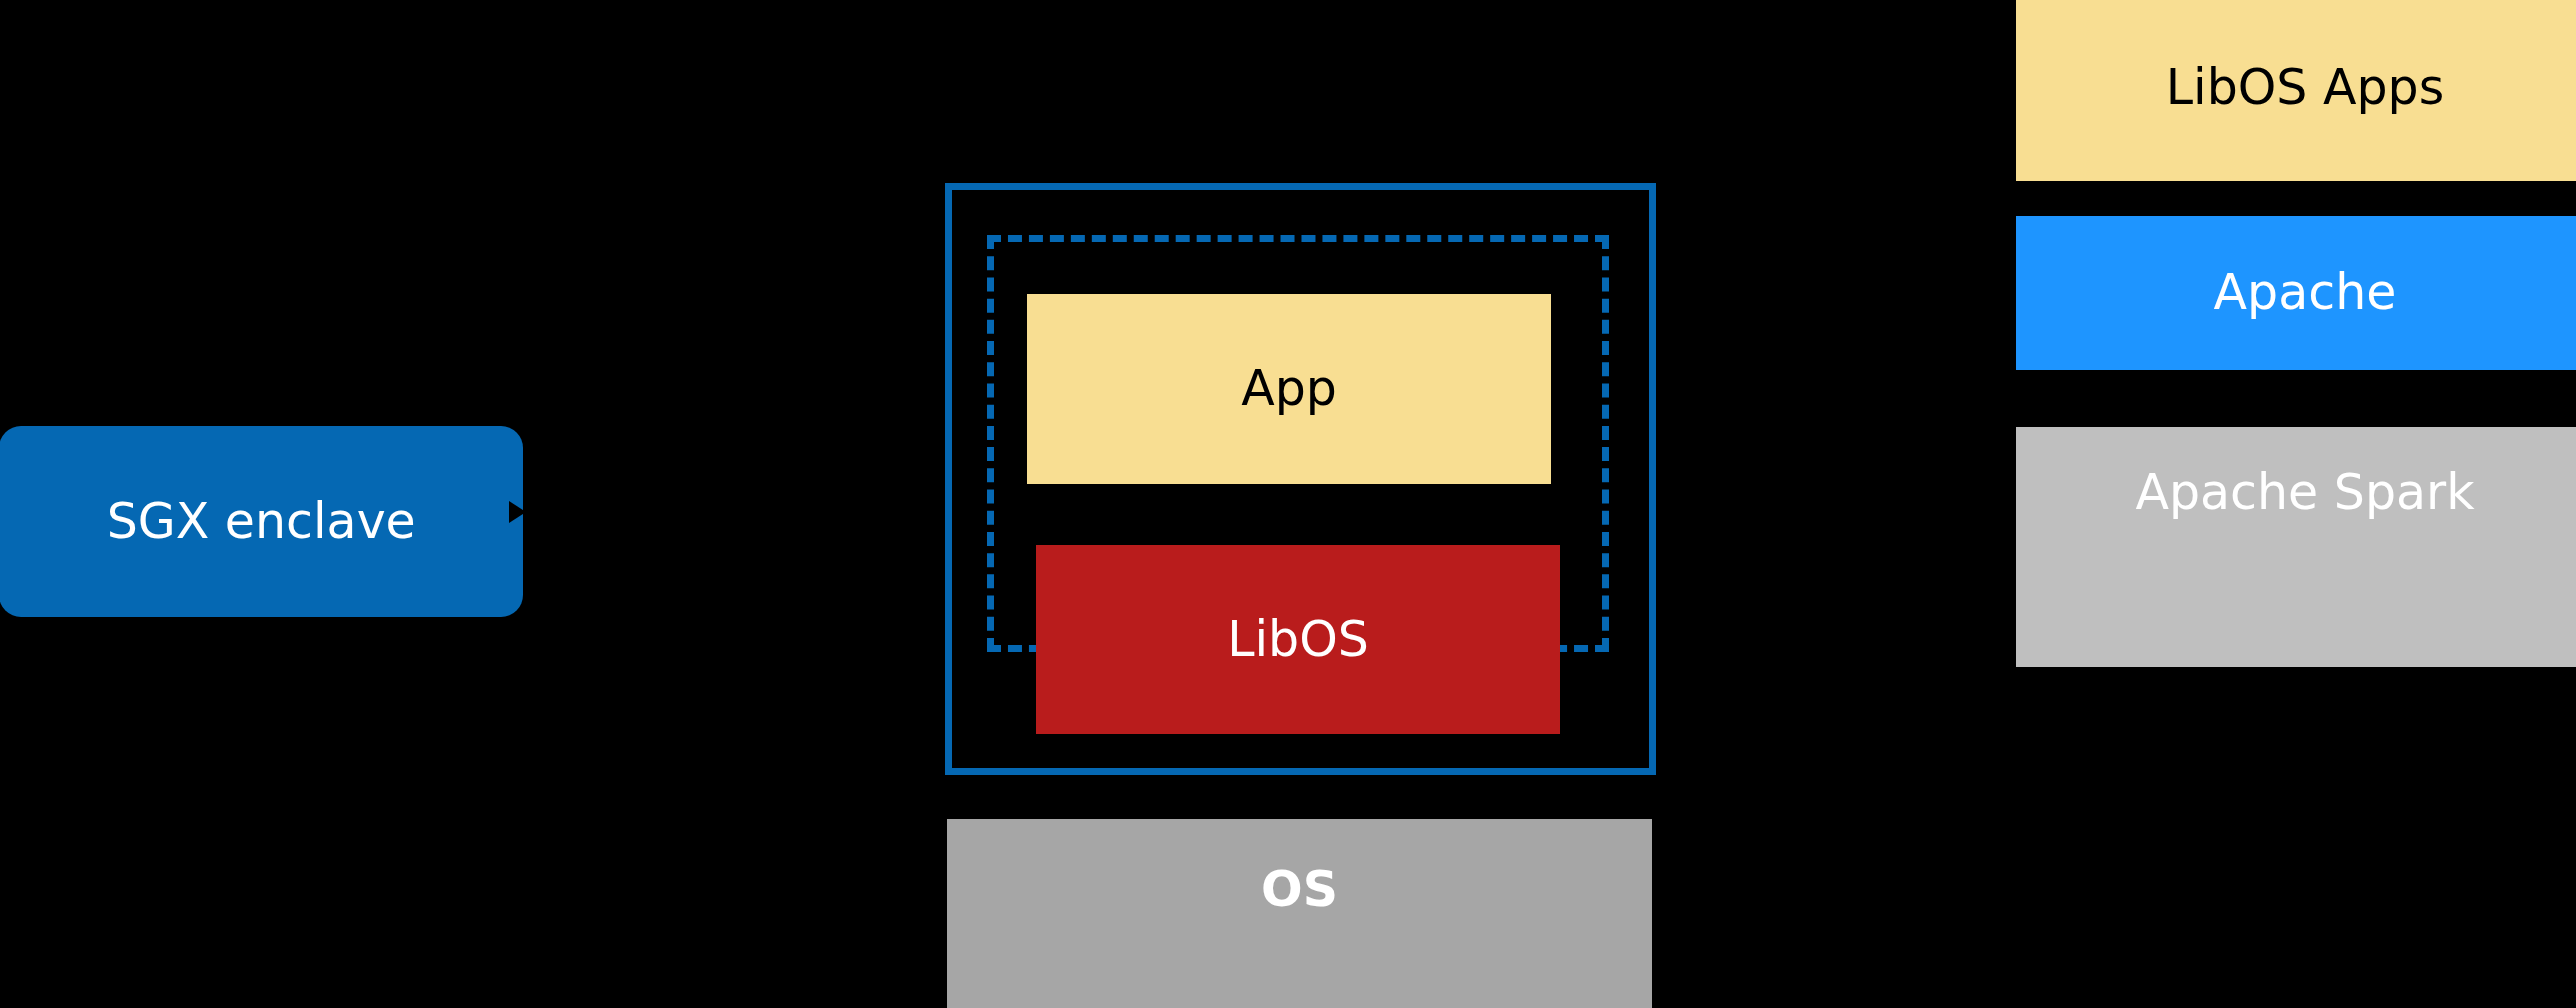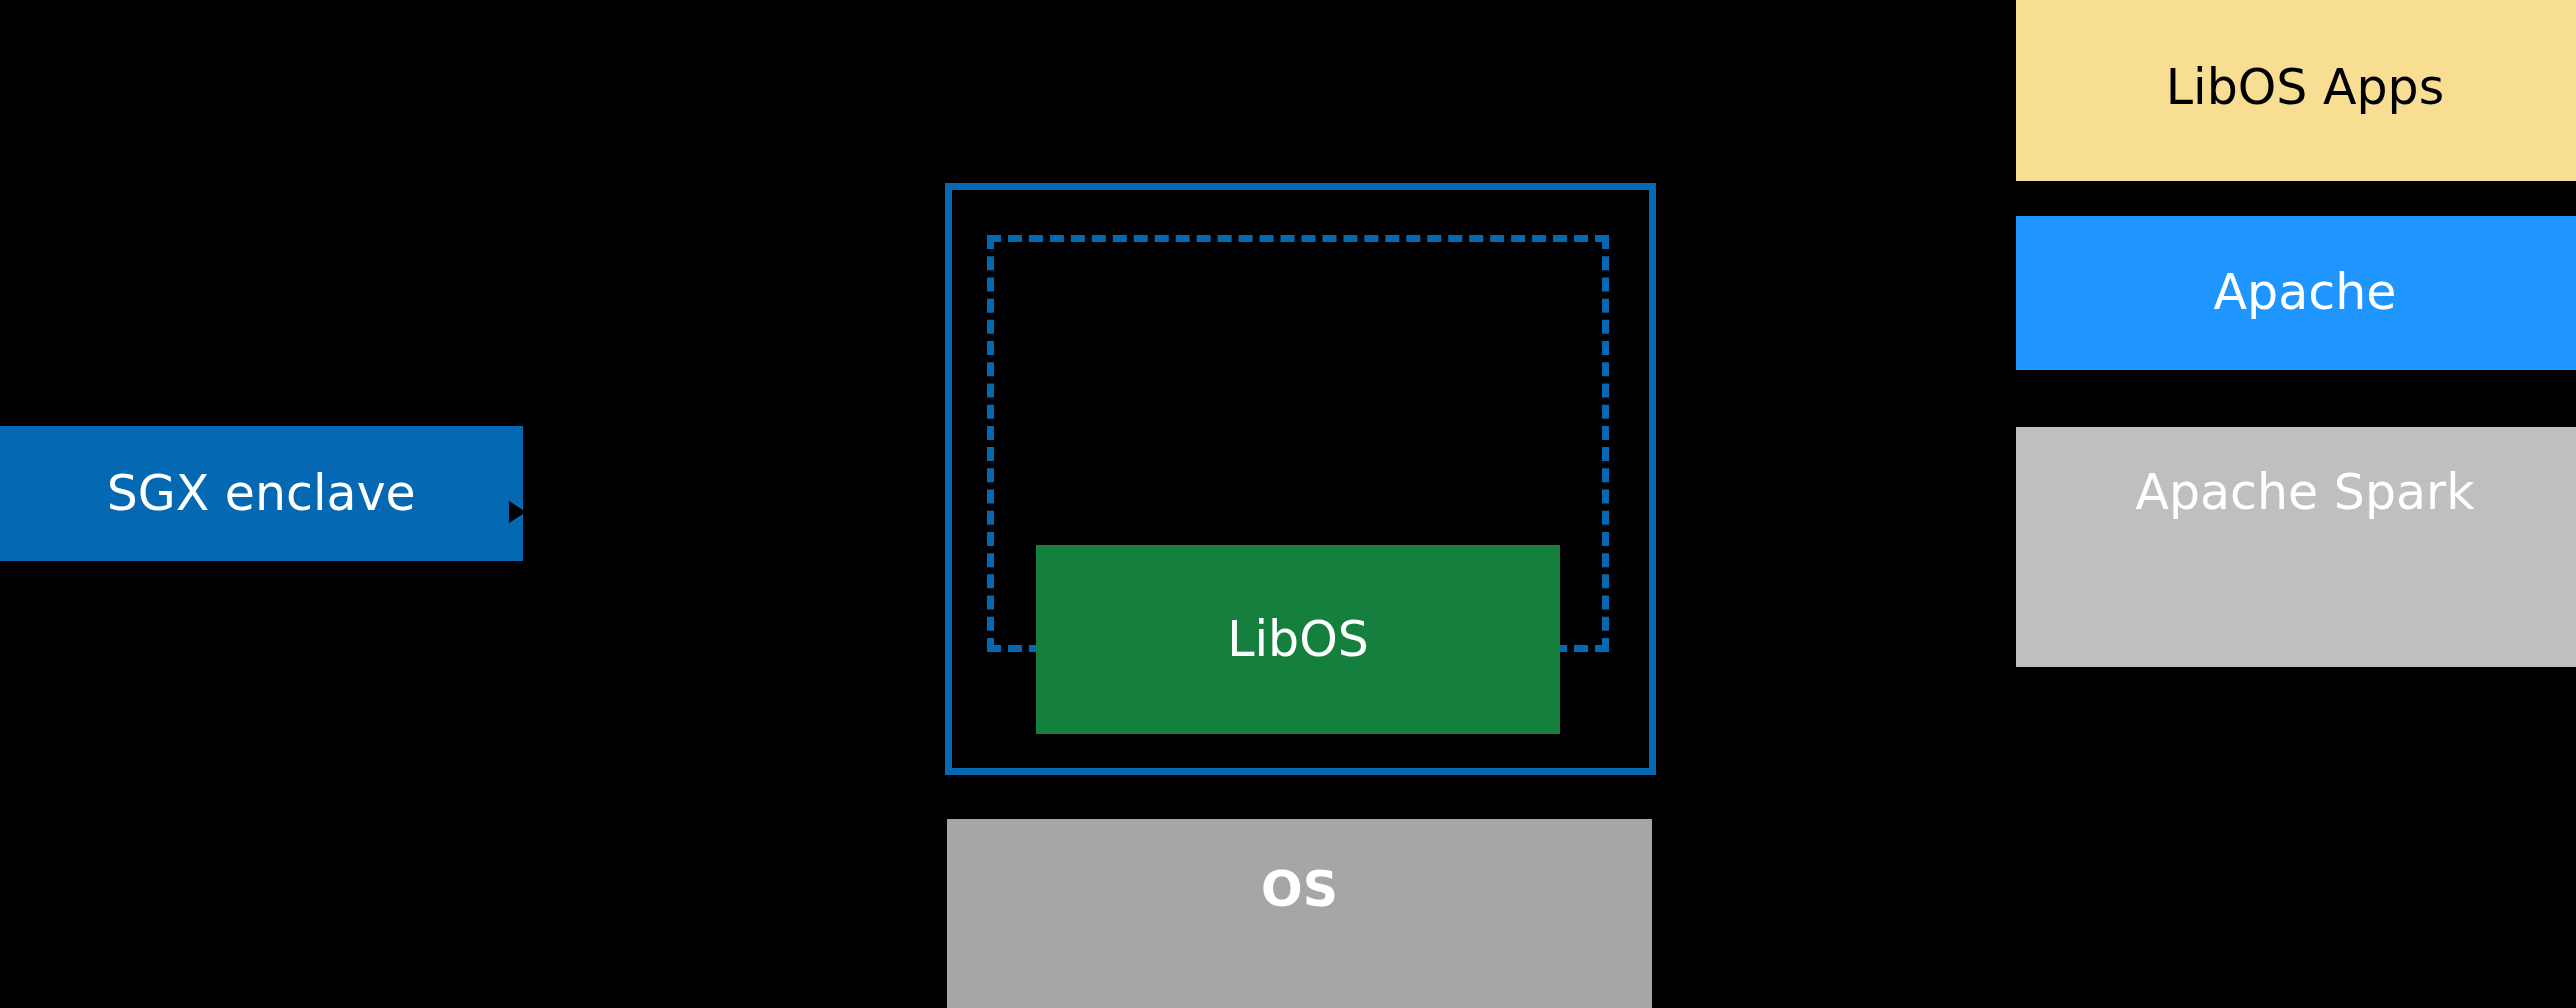--- a/index.html
+++ b/index.html
@@ -29,24 +29,25 @@
   }
   .box .lbl {
     display: block;
   }
 
   
   #sgx-enclave-box {
     left: -0.8px;
     top: 426px;
     width: 524px;
-    height: 135px;
+    height: 191px;
     background: #0568B3;
     color: #FFFFFF;
     font-size: 49px;
+    border-radius: 22px;
   }
 
   
   #enclave-frame {
     left: 945px;
     top: 183px;
     width: 711px;
     height: 592px;
     border: 7.5px solid #0568B3;
     background: transparent;
@@ -72,21 +73,21 @@
     color: #000000;
     font-size: 49px;
   }
 
   
   #libos-box {
     left: 1036px;
     top: 545px;
     width: 524px;
     height: 189px;
-    background: #15803d;
+    background: #b91c1c;
     color: #FFFFFF;
     font-size: 49px;
   }
 
   
   #os-box {
     left: 947px;
     top: 819px;
     width: 705px;
     height: 193px;
@@ -193,20 +194,23 @@
   <div class="connector-line" id="connector-app-right"></div>
   <div class="arrowhead" id="arrow-app-head"></div>
 
   <div class="connector-line" id="connector-enclave-right-upper"></div>
   <div class="connector-line" id="connector-enclave-right-lower"></div>
 
   <div class="box" id="enclave-frame"></div>
 
   <div class="box" id="libos-frame-dashed"></div>
 
+  <div class="box" id="app-box">
+    <span class="lbl">App</span>
+  </div>
 
   <div class="box" id="libos-box">
     <span class="lbl">LibOS</span>
   </div>
 
   <div class="box" id="os-box">
     <span class="lbl">OS</span>
   </div>
 
   <div class="box" id="user-apps-box">

